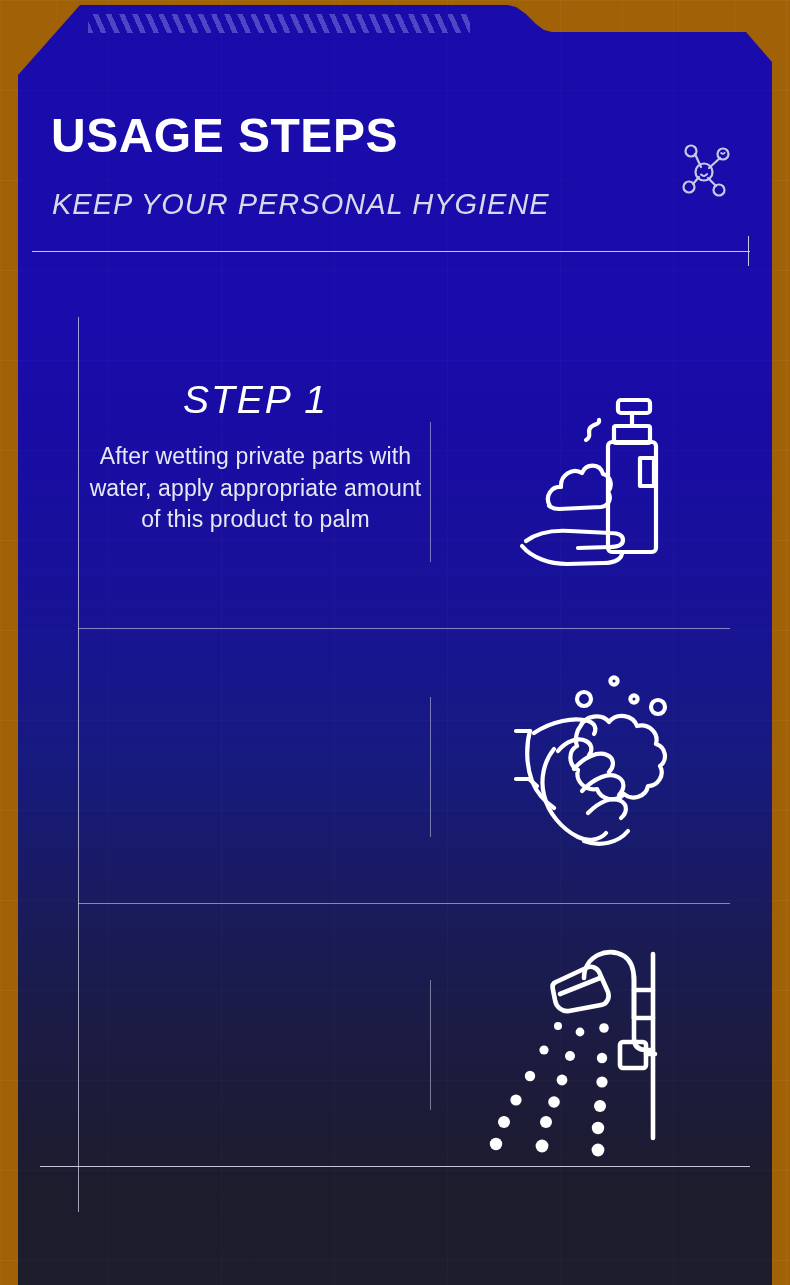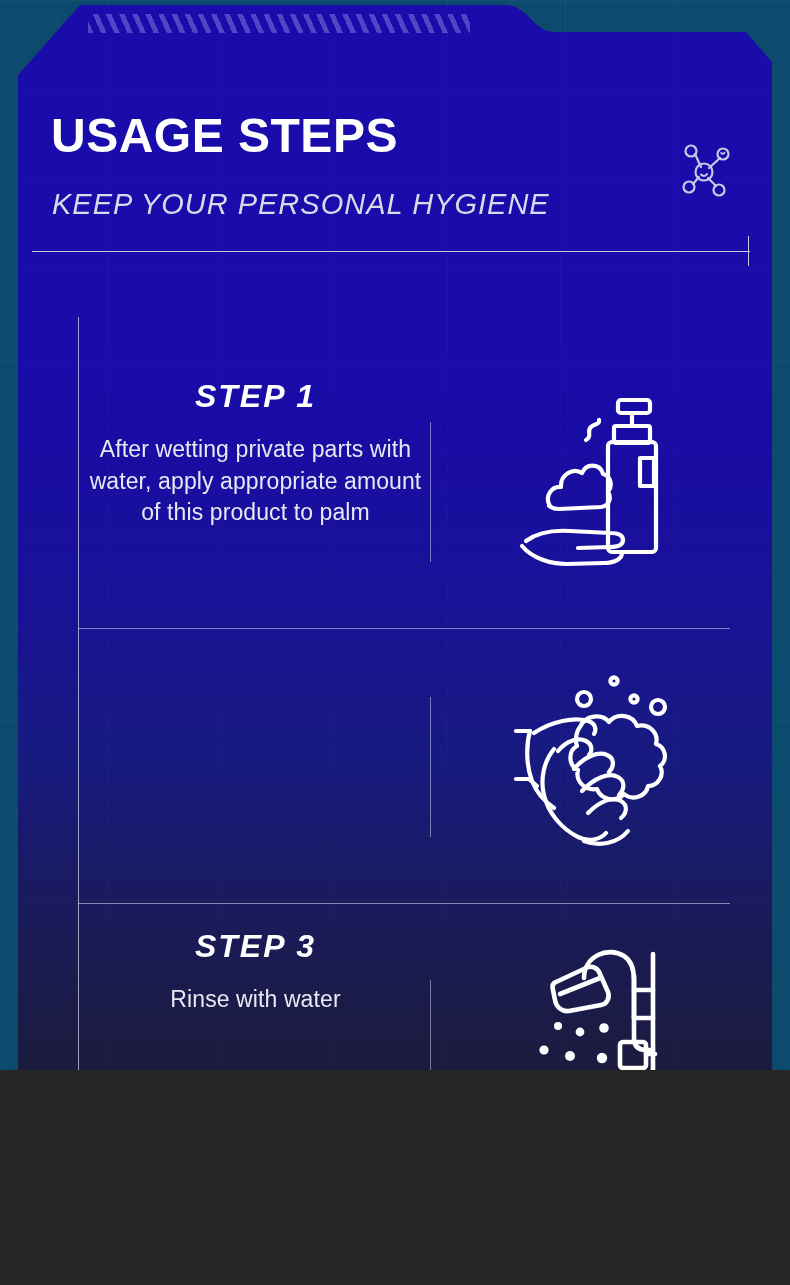--- a/index.html
+++ b/index.html
@@ -6,22 +6,22 @@
 
   html, body {
     width:790px; height:1285px;
     background:#252525;
     font-family:"Liberation Sans", sans-serif;
     overflow:hidden;
   }
 
   #root {
     position:relative;
-    width:790px; height:1070px;
-    background:#0c4a6e;
+    width:790px; height:1285px;
+    background:#a16207;
     overflow:hidden;
   }
 
   
   .bg-grid {
     position:absolute; inset:0;
     background-image:
       linear-gradient(to right, rgba(255,255,255,0.035) 1px, transparent 1px),
       linear-gradient(to bottom, rgba(255,255,255,0.035) 1px, transparent 1px);
     background-size:113px 90px;
@@ -143,21 +143,21 @@
   .step-row { position:absolute; left:0; width:754px; }
   .step-row.r1 { top:380px; height:248px; }
   .step-row.r2 { top:655px; height:248px; }
   .step-row.r3 { top:930px; height:248px; }
 
   .step-text {
     position:absolute; left:60px; width:355px;
     text-align:center;
   }
   .step-label {
-    font-size:32px; font-weight:bold; font-style:italic;
+    font-size:39px; font-weight:normal; font-style:italic;
     letter-spacing:2px; color:#ffffff; line-height:1;
     font-family:"Liberation Sans", sans-serif;
   }
   .step-desc {
     margin-top:22px;
     font-size:23px; font-weight:normal; color:#e8e8f4;
     line-height:1.38; letter-spacing:0.1px;
     font-family:"Liberation Sans", sans-serif;
   }
 
@@ -293,24 +293,20 @@
 
             <path d="M66 94 c-10 12 -14 30 -10 46 c4 18 18 34 34 42
                      c10 5 22 3 28 -4"></path>
             <path d="M96 186 c16 6 34 2 44 -10"></path>
           </svg>
         </div>
       </div>
       <div class="divider d2"></div>
 
       <div class="step-row r3">
-        <div class="step-text">
-          <div class="step-label">STEP 3</div>
-          <div class="step-desc">Rinse with water</div>
-        </div>
         <div class="step-sep"></div>
 
         <div class="step-icon">
           <svg width="230" height="230" viewBox="0 0 230 230" fill="none" stroke="#ffffff" stroke-width="4.6" stroke-linecap="round" stroke-linejoin="round">
 
             <line x1="165" y1="24" x2="165" y2="208"></line>
 
             <path d="M96 48 c0 -22 24 -32 40 -22 c8 5 10 14 10 24 v58
                      c0 10 6 12 12 12 h7"></path>
 

